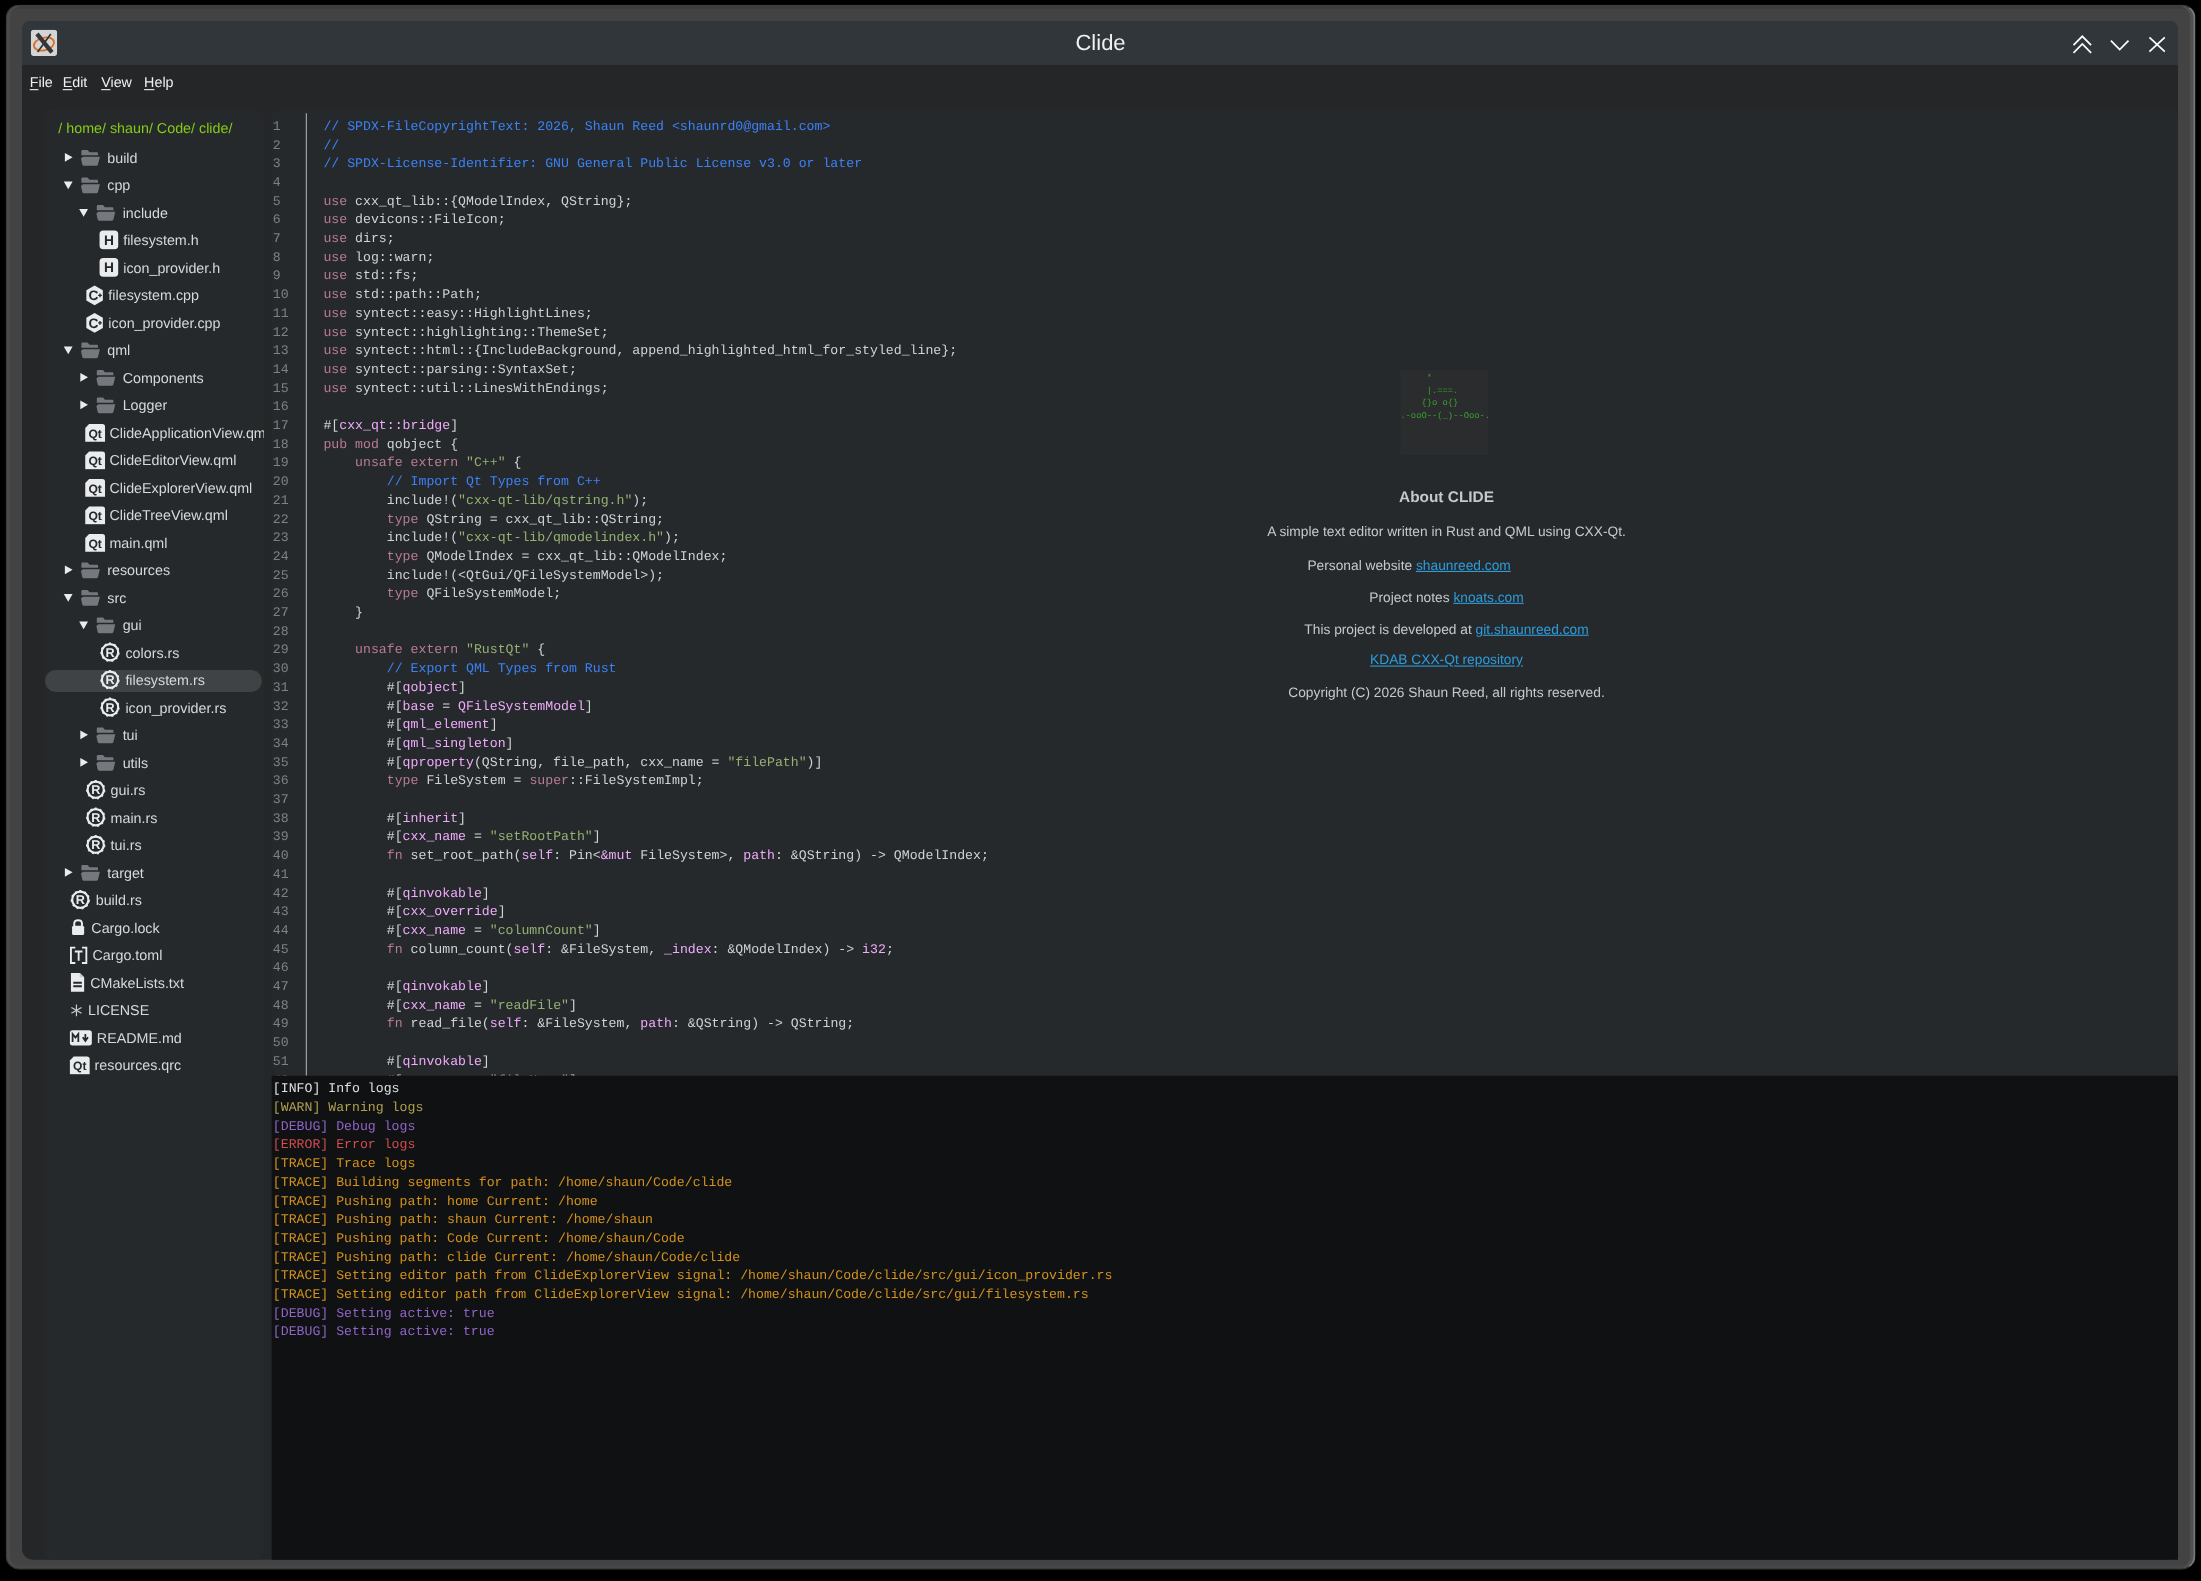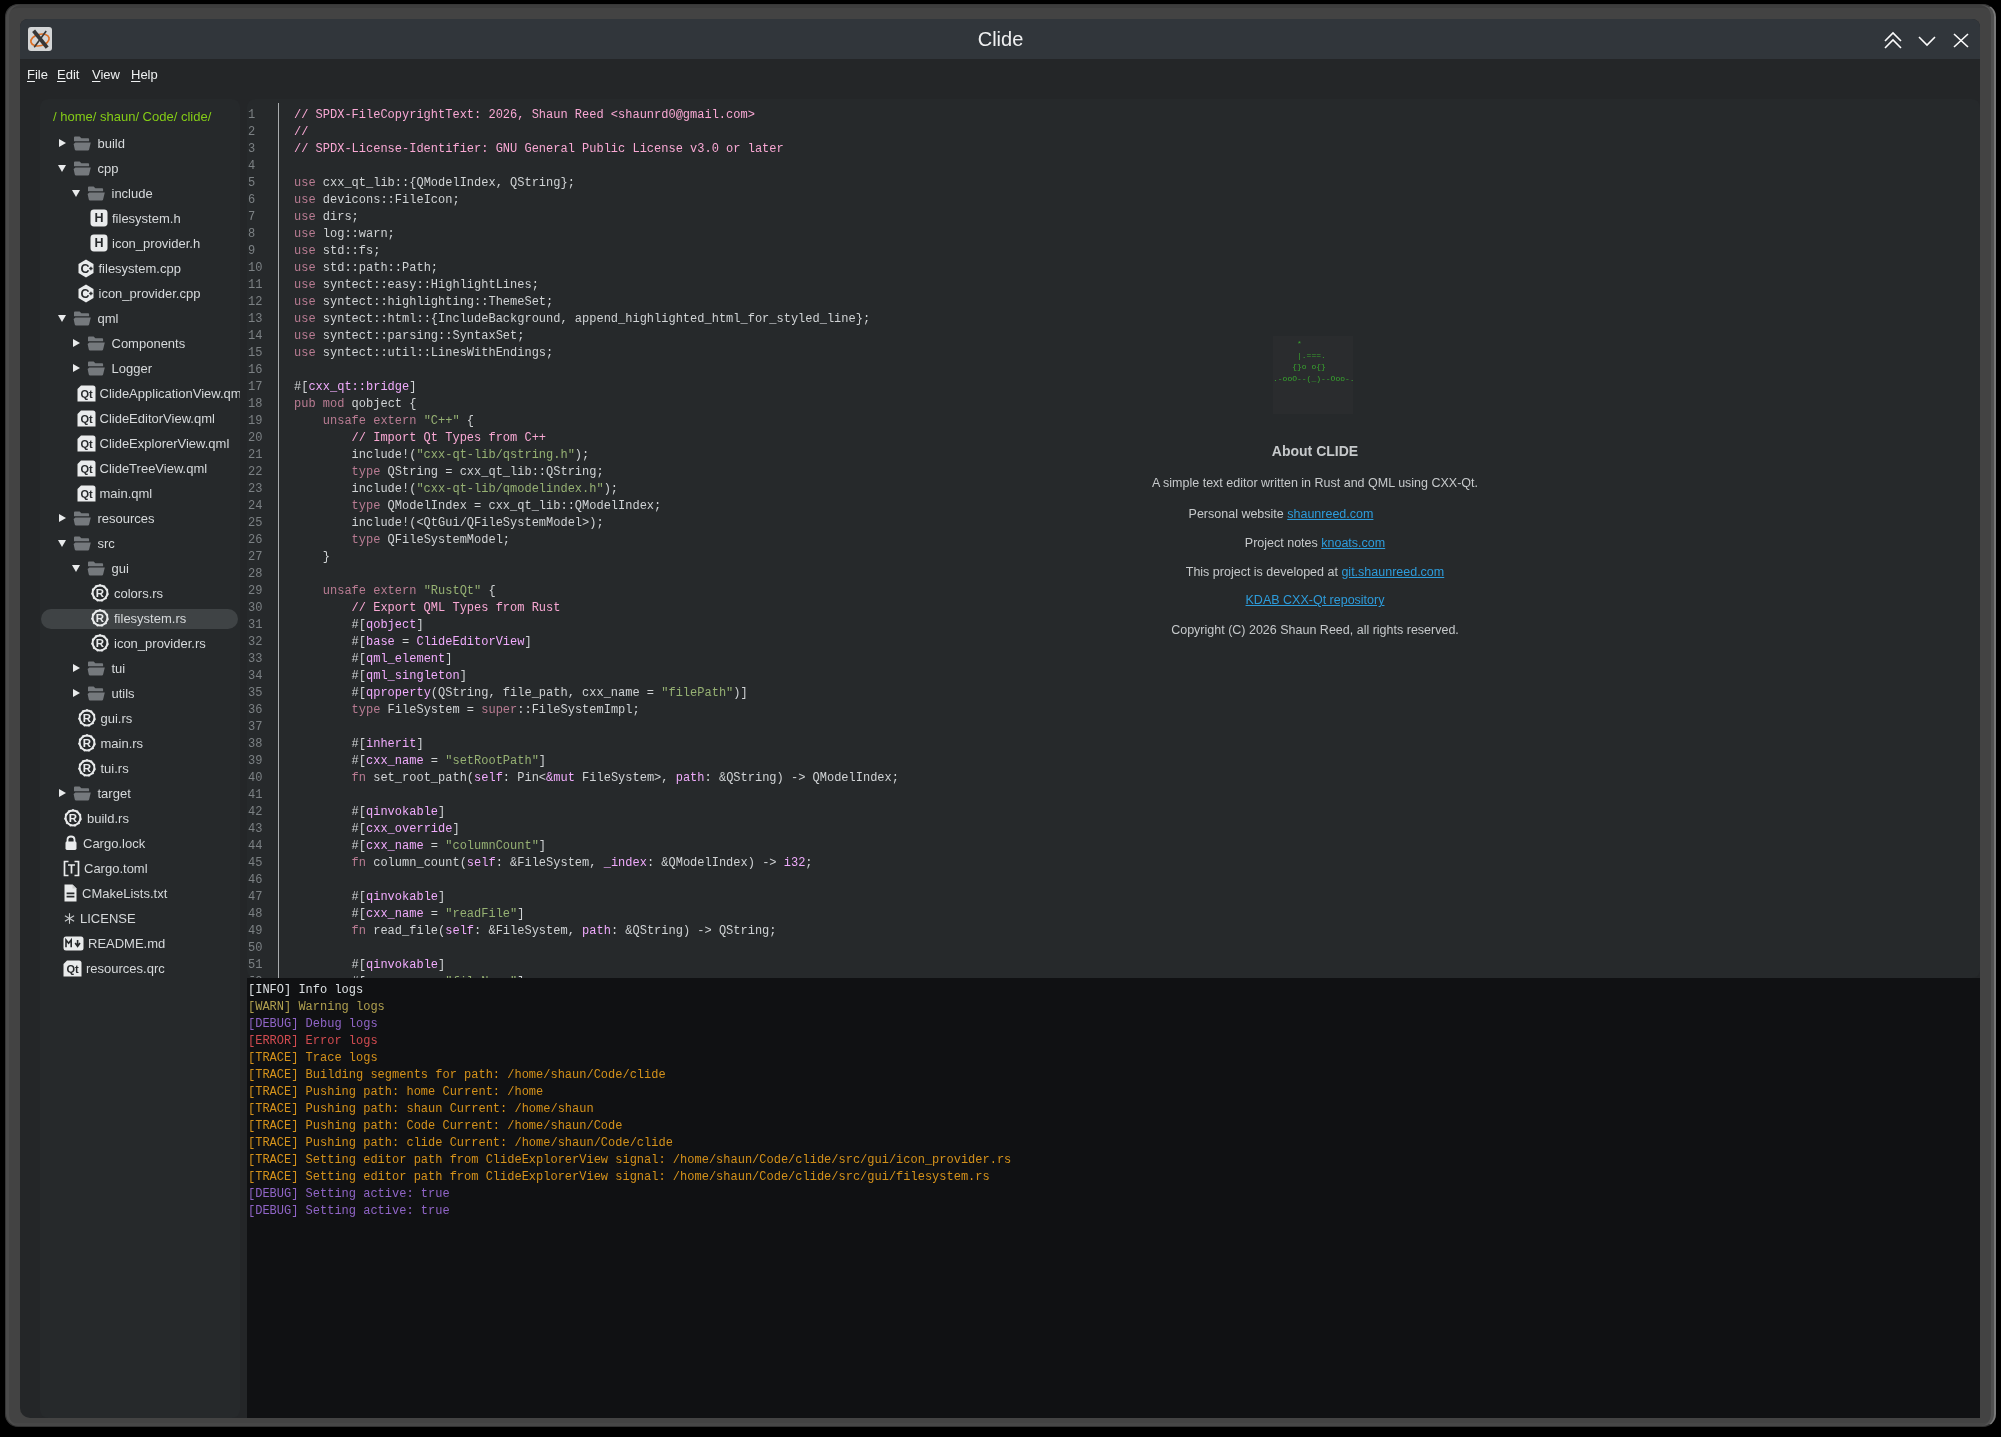--- a/index.html
+++ b/index.html
@@ -18,21 +18,21 @@
 .trow .tri { width:19px; flex:none; display:flex; align-items:center; justify-content:center; }
 .trow .ico { flex:none; margin-right:4px; display:flex; align-items:center; }
 #selpill { position:absolute; left:1px; width:197px; height:20px; background:#3f4345; border-radius:10px; }
 #editor { position:absolute; left:247px; top:99px; width:1733px; height:879px; background:#26292b; border-radius:8px; overflow:hidden; }
 #lnums { position:absolute; left:1px; top:7.5px; font:12px/17px "Liberation Mono",monospace; color:#7c8184; white-space:pre; }
 #vline { position:absolute; left:31px; top:4px; width:1px; height:875px; background:#a9acae; }
 #code { position:absolute; left:47px; top:7.5px; font:12px/17px "Liberation Mono",monospace; color:#d0d3d5; white-space:pre; }
 .k { color:#b97c93; }
 .r { color:#f0abfc; }
 .s { color:#96b173; }
-.c { color:#f9a8d4; }
+.c { color:#3b82f6; }
 #log { position:absolute; left:247px; top:978px; width:1733px; height:440px; background:#101113; overflow:hidden; }
 #logpre { position:absolute; left:1px; top:4px; font:12px/17px "Liberation Mono",monospace; white-space:pre; }
 .li { color:#dde1e4; } .lw { color:#b0a04f; } .ld { color:#9065c7; } .le { color:#d24b50; } .lt { color:#d5921b; }
 .ab { position:absolute; transform:translateX(-50%); white-space:nowrap; color:#c6c9cb; font-size:12.5px; line-height:29px; }
 .ab a { color:#2d9cdb; text-decoration:underline; }
 #artbox { position:absolute; left:1273px; top:336px; width:80px; height:78px; background:#2a2c2e; }
 #art { position:absolute; left:0px; top:2px; font:8px/11.6px "Liberation Mono",monospace; color:#38a52e; white-space:pre; }
 svg text { font-family:"Liberation Sans",sans-serif; }
 </style>
 </head>
@@ -595,21 +595,21 @@
         <span class="k">type</span> QString = cxx_qt_lib::QString;
         include!(<span class="s">"cxx-qt-lib/qmodelindex.h"</span>);
         <span class="k">type</span> QModelIndex = cxx_qt_lib::QModelIndex;
         include!(&lt;QtGui/QFileSystemModel&gt;);
         <span class="k">type</span> QFileSystemModel;
     }
 
     <span class="k">unsafe extern</span> <span class="s">"RustQt"</span> {
         <span class="c">// Export QML Types from Rust</span>
         #[<span class="r">qobject</span>]
-        #[<span class="r">base</span> = <span class="r">ClideEditorView</span>]
+        #[<span class="r">base</span> = <span class="r">QFileSystemModel</span>]
         #[<span class="r">qml_element</span>]
         #[<span class="r">qml_singleton</span>]
         #[<span class="r">qproperty</span>(QString, file_path, cxx_name = <span class="s">"filePath"</span>)]
         <span class="k">type</span> FileSystem = <span class="k">super</span>::FileSystemImpl;
 
         #[<span class="r">inherit</span>]
         #[<span class="r">cxx_name</span> = <span class="s">"setRootPath"</span>]
         <span class="k">fn</span> set_root_path(<span class="r">self</span>: Pin&lt;<span class="r">&amp;mut</span> FileSystem&gt;, <span class="r">path</span>: &amp;QString) -&gt; QModelIndex;
 
         #[<span class="r">qinvokable</span>]

